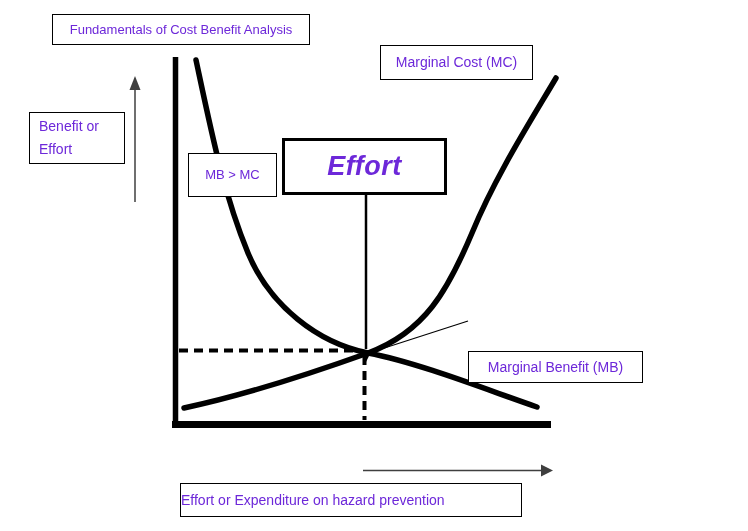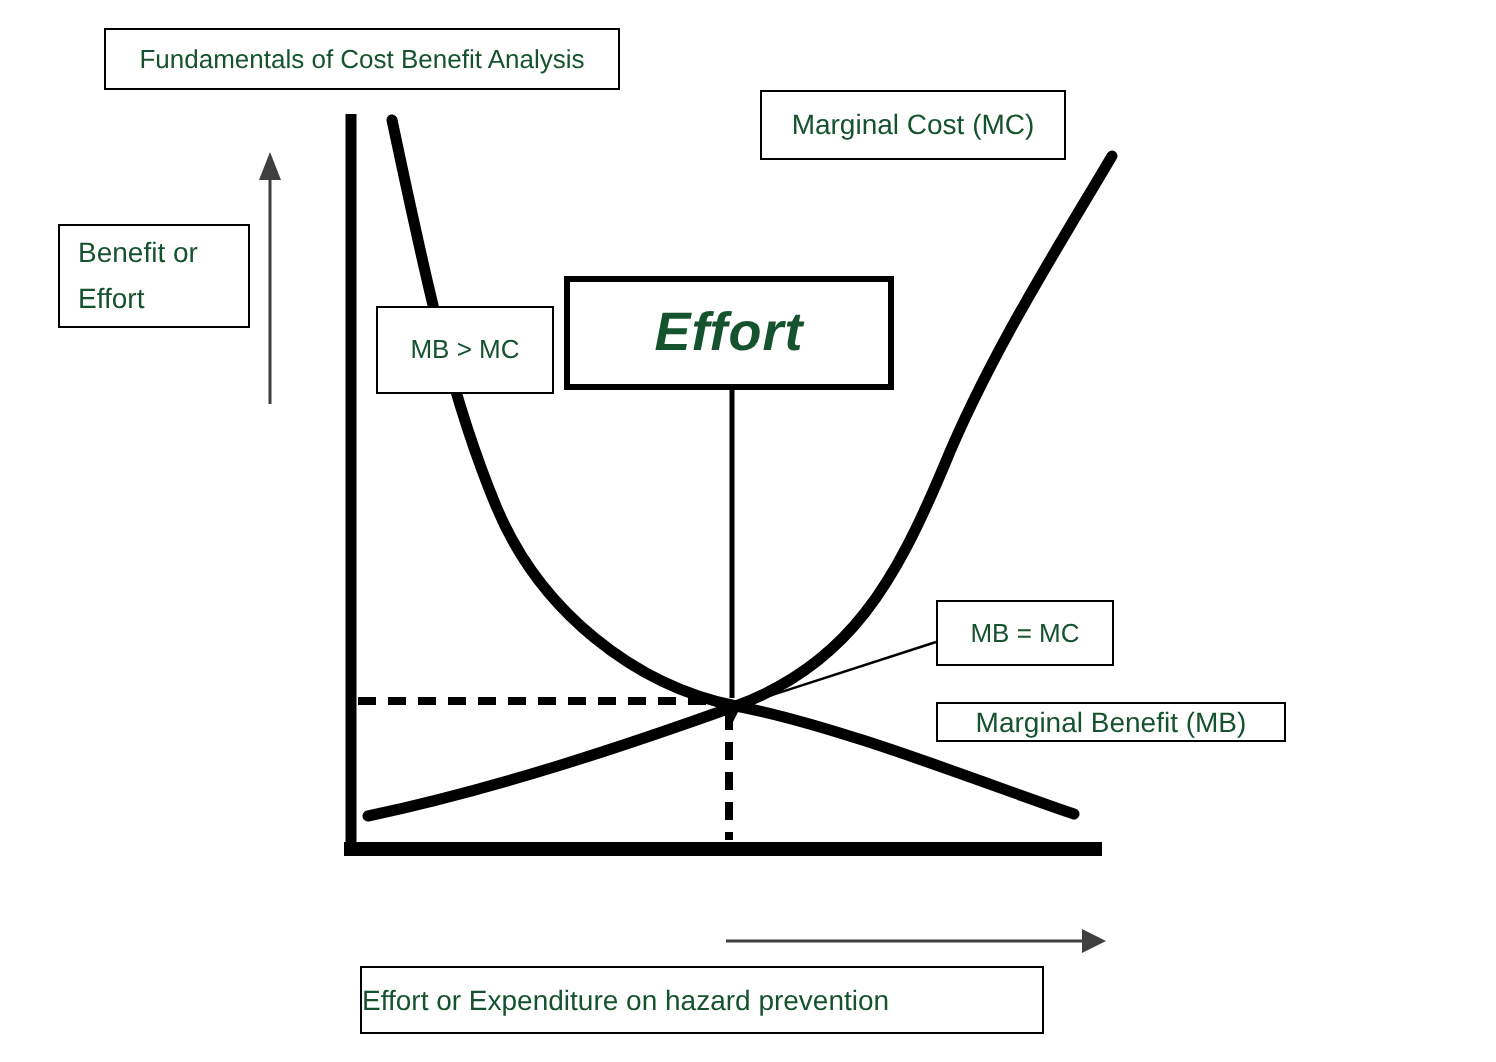--- a/index.html
+++ b/index.html
@@ -6,21 +6,21 @@
     margin: 0;
     padding: 0;
     background: #ffffff;
   }
   .canvas {
     position: relative;
     width: 748px;
     height: 531px;
     background: #ffffff;
     font-family: "Liberation Sans", sans-serif;
-    color: #14532d;
+    color: #6d28d9;
     overflow: hidden;
   }
   svg.layer {
     position: absolute;
     left: 0;
     top: 0;
     width: 748px;
     height: 531px;
   }
   .box {
@@ -39,21 +39,21 @@
   .box-benefit      { left: 29px;  top: 112px; width: 96px;  height: 52px;
                       flex-direction: column; align-items: flex-start;
                       padding-left: 9px; font-size: 14px; line-height: 23px; }
   .box-mc-label     { left: 380px; top: 45px;  width: 153px; height: 35px; font-size: 14px; }
   .box-mb-gt-mc     { left: 188px; top: 153px; width: 89px;  height: 44px; }
   .box-optimum      { left: 282px; top: 138px; width: 165px; height: 57px;
                       border-width: 3.5px; font-weight: bold; font-style: italic;
                       font-size: 27px; letter-spacing: 0.5px; }
   .box-mb-lt-mc     { left: 514px; top: 165px; width: 89px;  height: 33px; }
   .box-mb-eq-mc     { left: 468px; top: 300px; width: 89px;  height: 33px; }
-  .box-mb-label     { left: 468px; top: 351px; width: 175px; height: 20px; font-size: 14px; }
+  .box-mb-label     { left: 468px; top: 351px; width: 175px; height: 32px; font-size: 14px; }
   .box-effort       { left: 180px; top: 483px; width: 342px; height: 34px;
                       justify-content: flex-start; font-size: 14px; }
 </style>
 </head>
 <body>
 
 <div class="canvas">
 
   <svg class="layer" viewBox="0 0 748 531">
 
@@ -93,23 +93,20 @@
 
   <div class="box box-mb-gt-mc">
     <span>MB &gt; MC</span>
   </div>
 
   <div class="box box-optimum">
     <span>Effort</span>
   </div>
 
 
-  <div class="box box-mb-eq-mc">
-    <span>MB = MC</span>
-  </div>
 
   <div class="box box-mb-label">
     <span>Marginal Benefit (MB)</span>
   </div>
 
   <div class="box box-effort">
     <span>Effort or Expenditure on hazard prevention</span>
   </div>
 
 </div>

